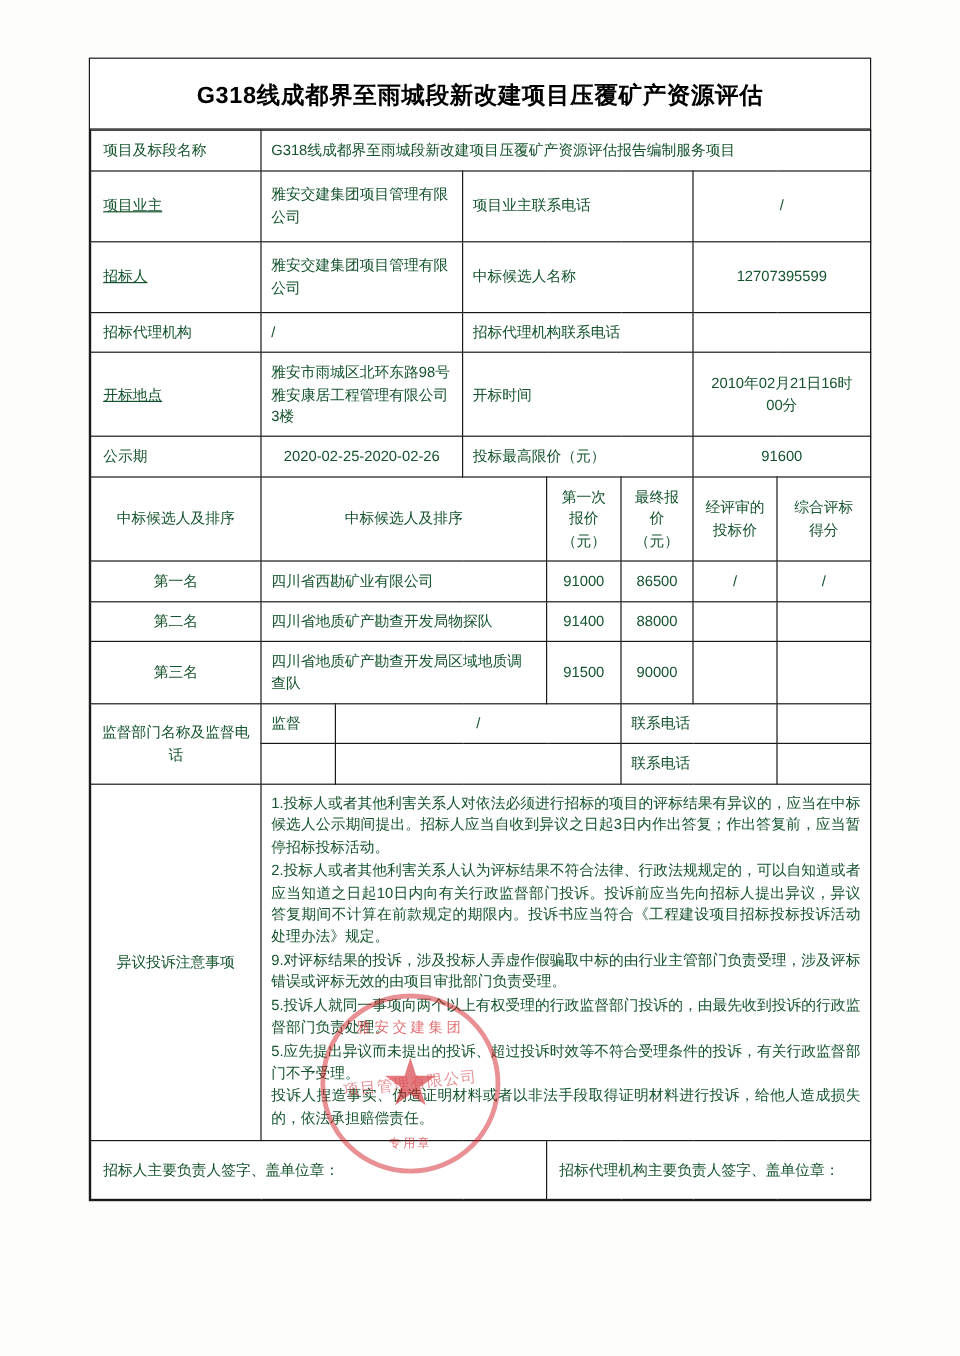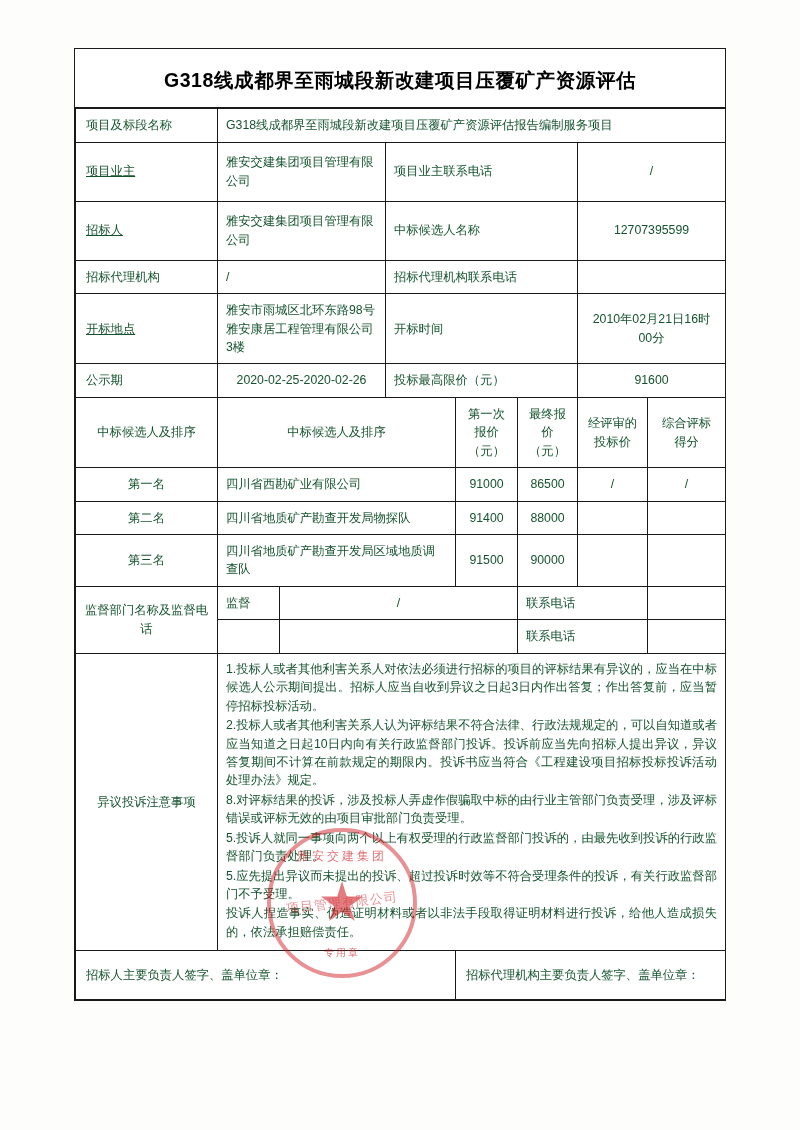--- a/index.html
+++ b/index.html
@@ -260,21 +260,21 @@
         <td class="c" colspan="3"></td>
         <td class="l" colspan="2">联系电话</td>
         <td class="c"></td>
       </tr>
 
       <tr>
         <td class="c">异议投诉注意事项</td>
         <td class="notes" colspan="7">
           <p>1.投标人或者其他利害关系人对依法必须进行招标的项目的评标结果有异议的，应当在中标候选人公示期间提出。招标人应当自收到异议之日起3日内作出答复；作出答复前，应当暂停招标投标活动。</p>
           <p>2.投标人或者其他利害关系人认为评标结果不符合法律、行政法规规定的，可以自知道或者应当知道之日起10日内向有关行政监督部门投诉。投诉前应当先向招标人提出异议，异议答复期间不计算在前款规定的期限内。投诉书应当符合《工程建设项目招标投标投诉活动处理办法》规定。</p>
-          <p>8.对评标结果的投诉，涉及投标人弄虚作假骗取中标的由行业主管部门负责受理，涉及评标错误或评标无效的由项目审批部门负责受理。</p>
+          <p>9.对评标结果的投诉，涉及投标人弄虚作假骗取中标的由行业主管部门负责受理，涉及评标错误或评标无效的由项目审批部门负责受理。</p>
           <p>5.投诉人就同一事项向两个以上有权受理的行政监督部门投诉的，由最先收到投诉的行政监督部门负责处理。</p>
           <p>5.应先提出异议而未提出的投诉、超过投诉时效等不符合受理条件的投诉，有关行政监督部门不予受理。</p>
           <p>投诉人捏造事实、伪造证明材料或者以非法手段取得证明材料进行投诉，给他人造成损失的，依法承担赔偿责任。</p>
         </td>
       </tr>
 
       <tr>
         <td class="lbl l sign-cell" colspan="4">招标人主要负责人签字、盖单位章：</td>
         <td class="lbl l sign-cell" colspan="4">招标代理机构主要负责人签字、盖单位章：</td>
       </tr>

